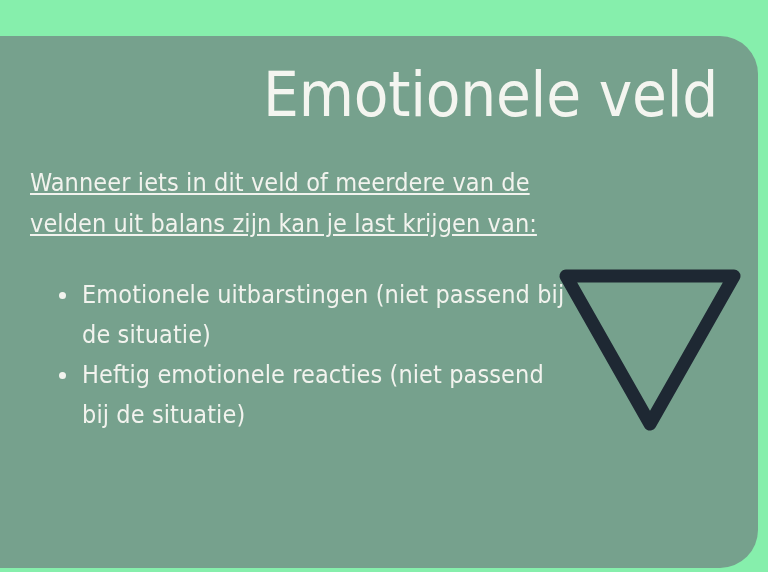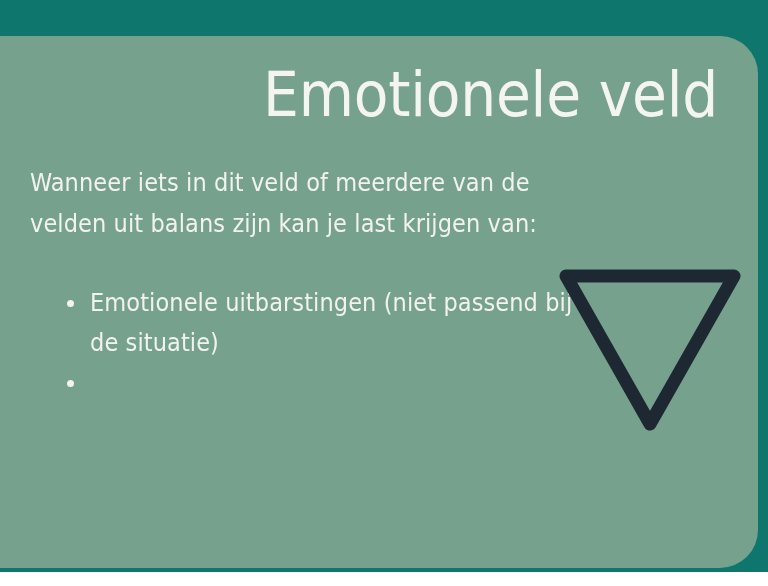--- a/index.html
+++ b/index.html
@@ -11,21 +11,21 @@
     height: 586px;
     background: #ffffff;
     font-family: "DejaVu Sans Condensed", "Liberation Sans Narrow", "Liberation Sans", sans-serif;
     overflow: hidden;
   }
 
   #slide {
     position: relative;
     width: 768px;
     height: 572px;
-    background: #0f766e;
+    background: #86efac;
   }
 
   
   #card {
     position: absolute;
     left: -38px;
     top: 36px;
     width: 796px;
     height: 532px;
     background: #76a18d;
@@ -52,29 +52,30 @@
   #intro {
     position: absolute;
     left: 30px;
     top: 162px;
     width: 580px;
     color: #f2f3ee;
     font-size: 25px;
     line-height: 41px;
     font-weight: 300;
     letter-spacing: 0.1px;
+    text-decoration: underline;
   }
 
   
   #bullets {
     position: absolute;
     left: 52px;
     top: 275px;
     width: 516px;
-    margin: 8px;
+    margin: 0;
     padding: 0;
     list-style: none;
   }
   #bullets li {
     position: relative;
     padding-left: 30px;
     color: #f2f3ee;
     font-size: 25px;
     line-height: 40px;
     font-weight: 300;
@@ -112,20 +113,21 @@
 
       <div id="intro">Wanneer iets in dit veld of meerdere van de velden uit balans zijn kan je last krijgen van:</div>
 
       <ul id="bullets">
         <li>
           <span class="dot"></span>
           <span>Emotionele uitbarstingen (niet passend bij de situatie)</span>
         </li>
         <li>
           <span class="dot"></span>
+          <span>Heftig emotionele reacties (niet passend bij de situatie)</span>
         </li>
       </ul>
 
       <div id="element-symbol">
         <svg width="196" height="180" viewBox="0 0 196 180" xmlns="http://www.w3.org/2000/svg">
           <polygon points="14,18 182,18 98,166" fill="none" stroke="#1e2833" stroke-width="13" stroke-linejoin="round"></polygon>
         </svg>
       </div>
 
     </div>

